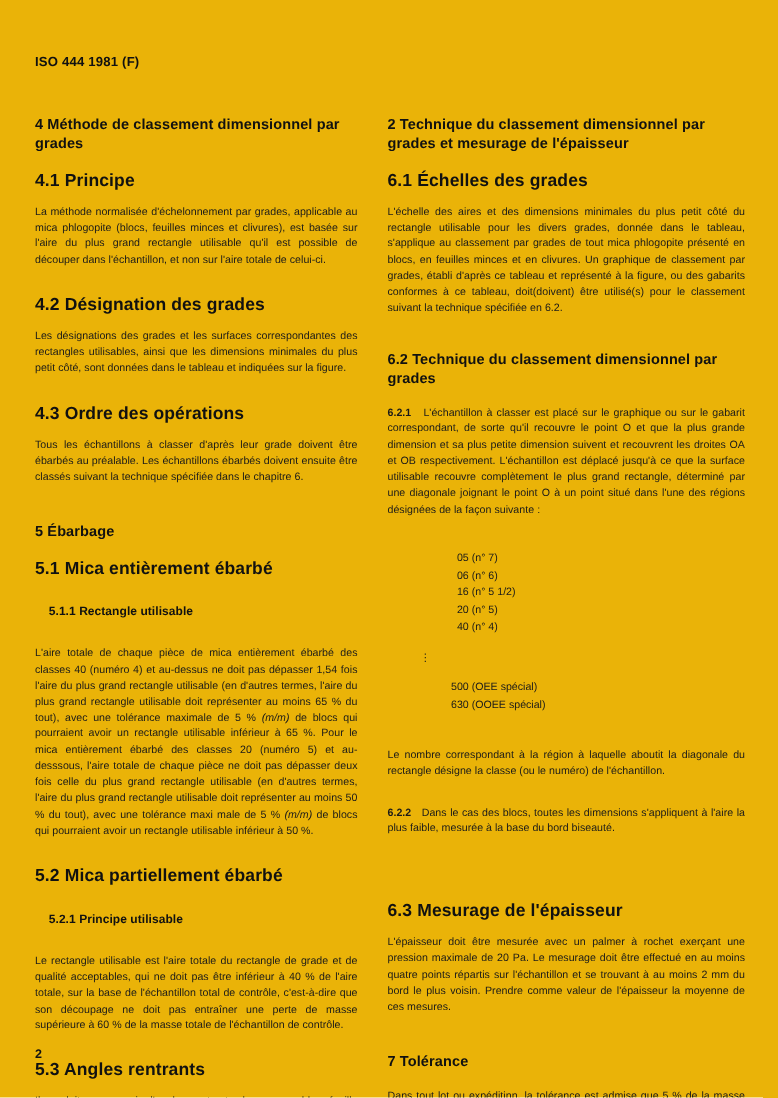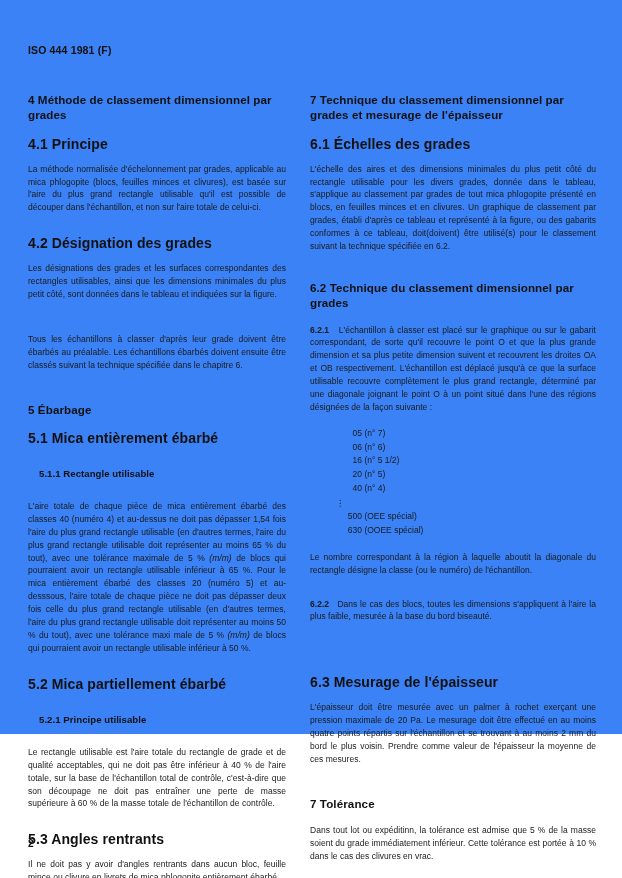--- a/index.html
+++ b/index.html
@@ -12,22 +12,22 @@
     height: 878px;
     font-family: "Liberation Sans", sans-serif;
     color: #1a1a1a;
     position: relative;
     overflow: hidden;
   }
   .page {
     position: absolute;
     left: 0; top: 0;
     width: 622px;
-    height: 734px;
-    background: #3b82f6;
+    height: 878px;
+    background: #eab308;
   }
   .header {
     position: absolute;
     left: 28px;
     top: 44px;
     font-size: 10.5px;
     font-weight: bold;
     letter-spacing: 0.15px;
     color: #111;
   }
@@ -81,21 +81,21 @@
   .sp-after-h2 { height: 13px; }
   .sp-after-h3 { height: 11px; }
   .sp-after-h4 { height: 10px; }
   .sp-para { height: 13px; }
   .sp-block { height: 21px; }
   .sp-block-lg { height: 27px; }
   .sec-gap { height: 30px; }
 
   ul.gradelist {
     list-style: none;
-    margin: 0;
+    margin: 13px;
     padding: 0 0 0 32px;
     font-size: 8.5px;
     line-height: 1.62;
     color: #1a1a1a;
   }
   ul.gradelist li {
     white-space: nowrap;
   }
   .li-num {
     display: inline-block;
@@ -141,20 +141,21 @@
       <h3 class="sub">4.1   Principe</h3>
       <div class="sp-after-h3"></div>
       <p class="body">La méthode normalisée d'échelonnement par grades, applicable au mica phlogopite (blocs, feuilles minces et clivures), est basée sur l'aire du plus grand rectangle utilisable qu'il est possible de découper dans l'échantillon, et non sur l'aire totale de celui-ci.</p>
 
       <div class="sp-block"></div>
       <h3 class="sub">4.2   Désignation des grades</h3>
       <div class="sp-after-h3"></div>
       <p class="body">Les désignations des grades et les surfaces correspondantes des rectangles utilisables, ainsi que les dimensions minimales du plus petit côté, sont données dans le tableau et indiquées sur la figure.</p>
 
       <div class="sp-block"></div>
+      <h3 class="sub">4.3   Ordre des opérations</h3>
       <div class="sp-after-h3"></div>
       <p class="body">Tous les échantillons à classer d'après leur grade doivent être ébarbés au préalable. Les échantillons ébarbés doivent ensuite être classés suivant la technique spécifiée dans le chapitre 6.</p>
 
       <div class="sec-gap"></div>
       <h2 class="sec">5   Ébarbage</h2>
       <div class="sp-after-h2"></div>
 
       <h3 class="sub">5.1   Mica entièrement ébarbé</h3>
       <div class="sp-after-h3"></div>
       <h4 class="subsub">5.1.1   Rectangle utilisable</h4>
@@ -170,21 +171,21 @@
 
       <div class="sp-block"></div>
       <h3 class="sub">5.3   Angles rentrants</h3>
       <div class="sp-after-h3"></div>
       <p class="body">Il ne doit pas y avoir d'angles rentrants dans aucun bloc, feuille mince ou clivure en livrets de mica phlogopite entièrement ébarbé.</p>
 
     </div>
 
     <div class="col col-right">
 
-      <h2 class="sec">7   Technique du classement dimensionnel par grades et mesurage de l'épaisseur</h2>
+      <h2 class="sec">2   Technique du classement dimensionnel par grades et mesurage de l'épaisseur</h2>
       <div class="sp-after-h2"></div>
 
       <h3 class="sub">6.1   Échelles des grades</h3>
       <div class="sp-after-h3"></div>
       <p class="body">L'échelle des aires et des dimensions minimales du plus petit côté du rectangle utilisable pour les divers grades, donnée dans le tableau, s'applique au classement par grades de tout mica phlogopite présenté en blocs, en feuilles minces et en clivures. Un graphique de classement par grades, établi d'après ce tableau et représenté à la figure, ou des gabarits conformes à ce tableau, doit(doivent) être utilisé(s) pour le classement suivant la technique spécifiée en 6.2.</p>
 
       <div class="sp-block-lg"></div>
       <h2 class="sec">6.2   Technique du classement dimensionnel par grades</h2>
       <div class="sp-after-h2"></div>
 

